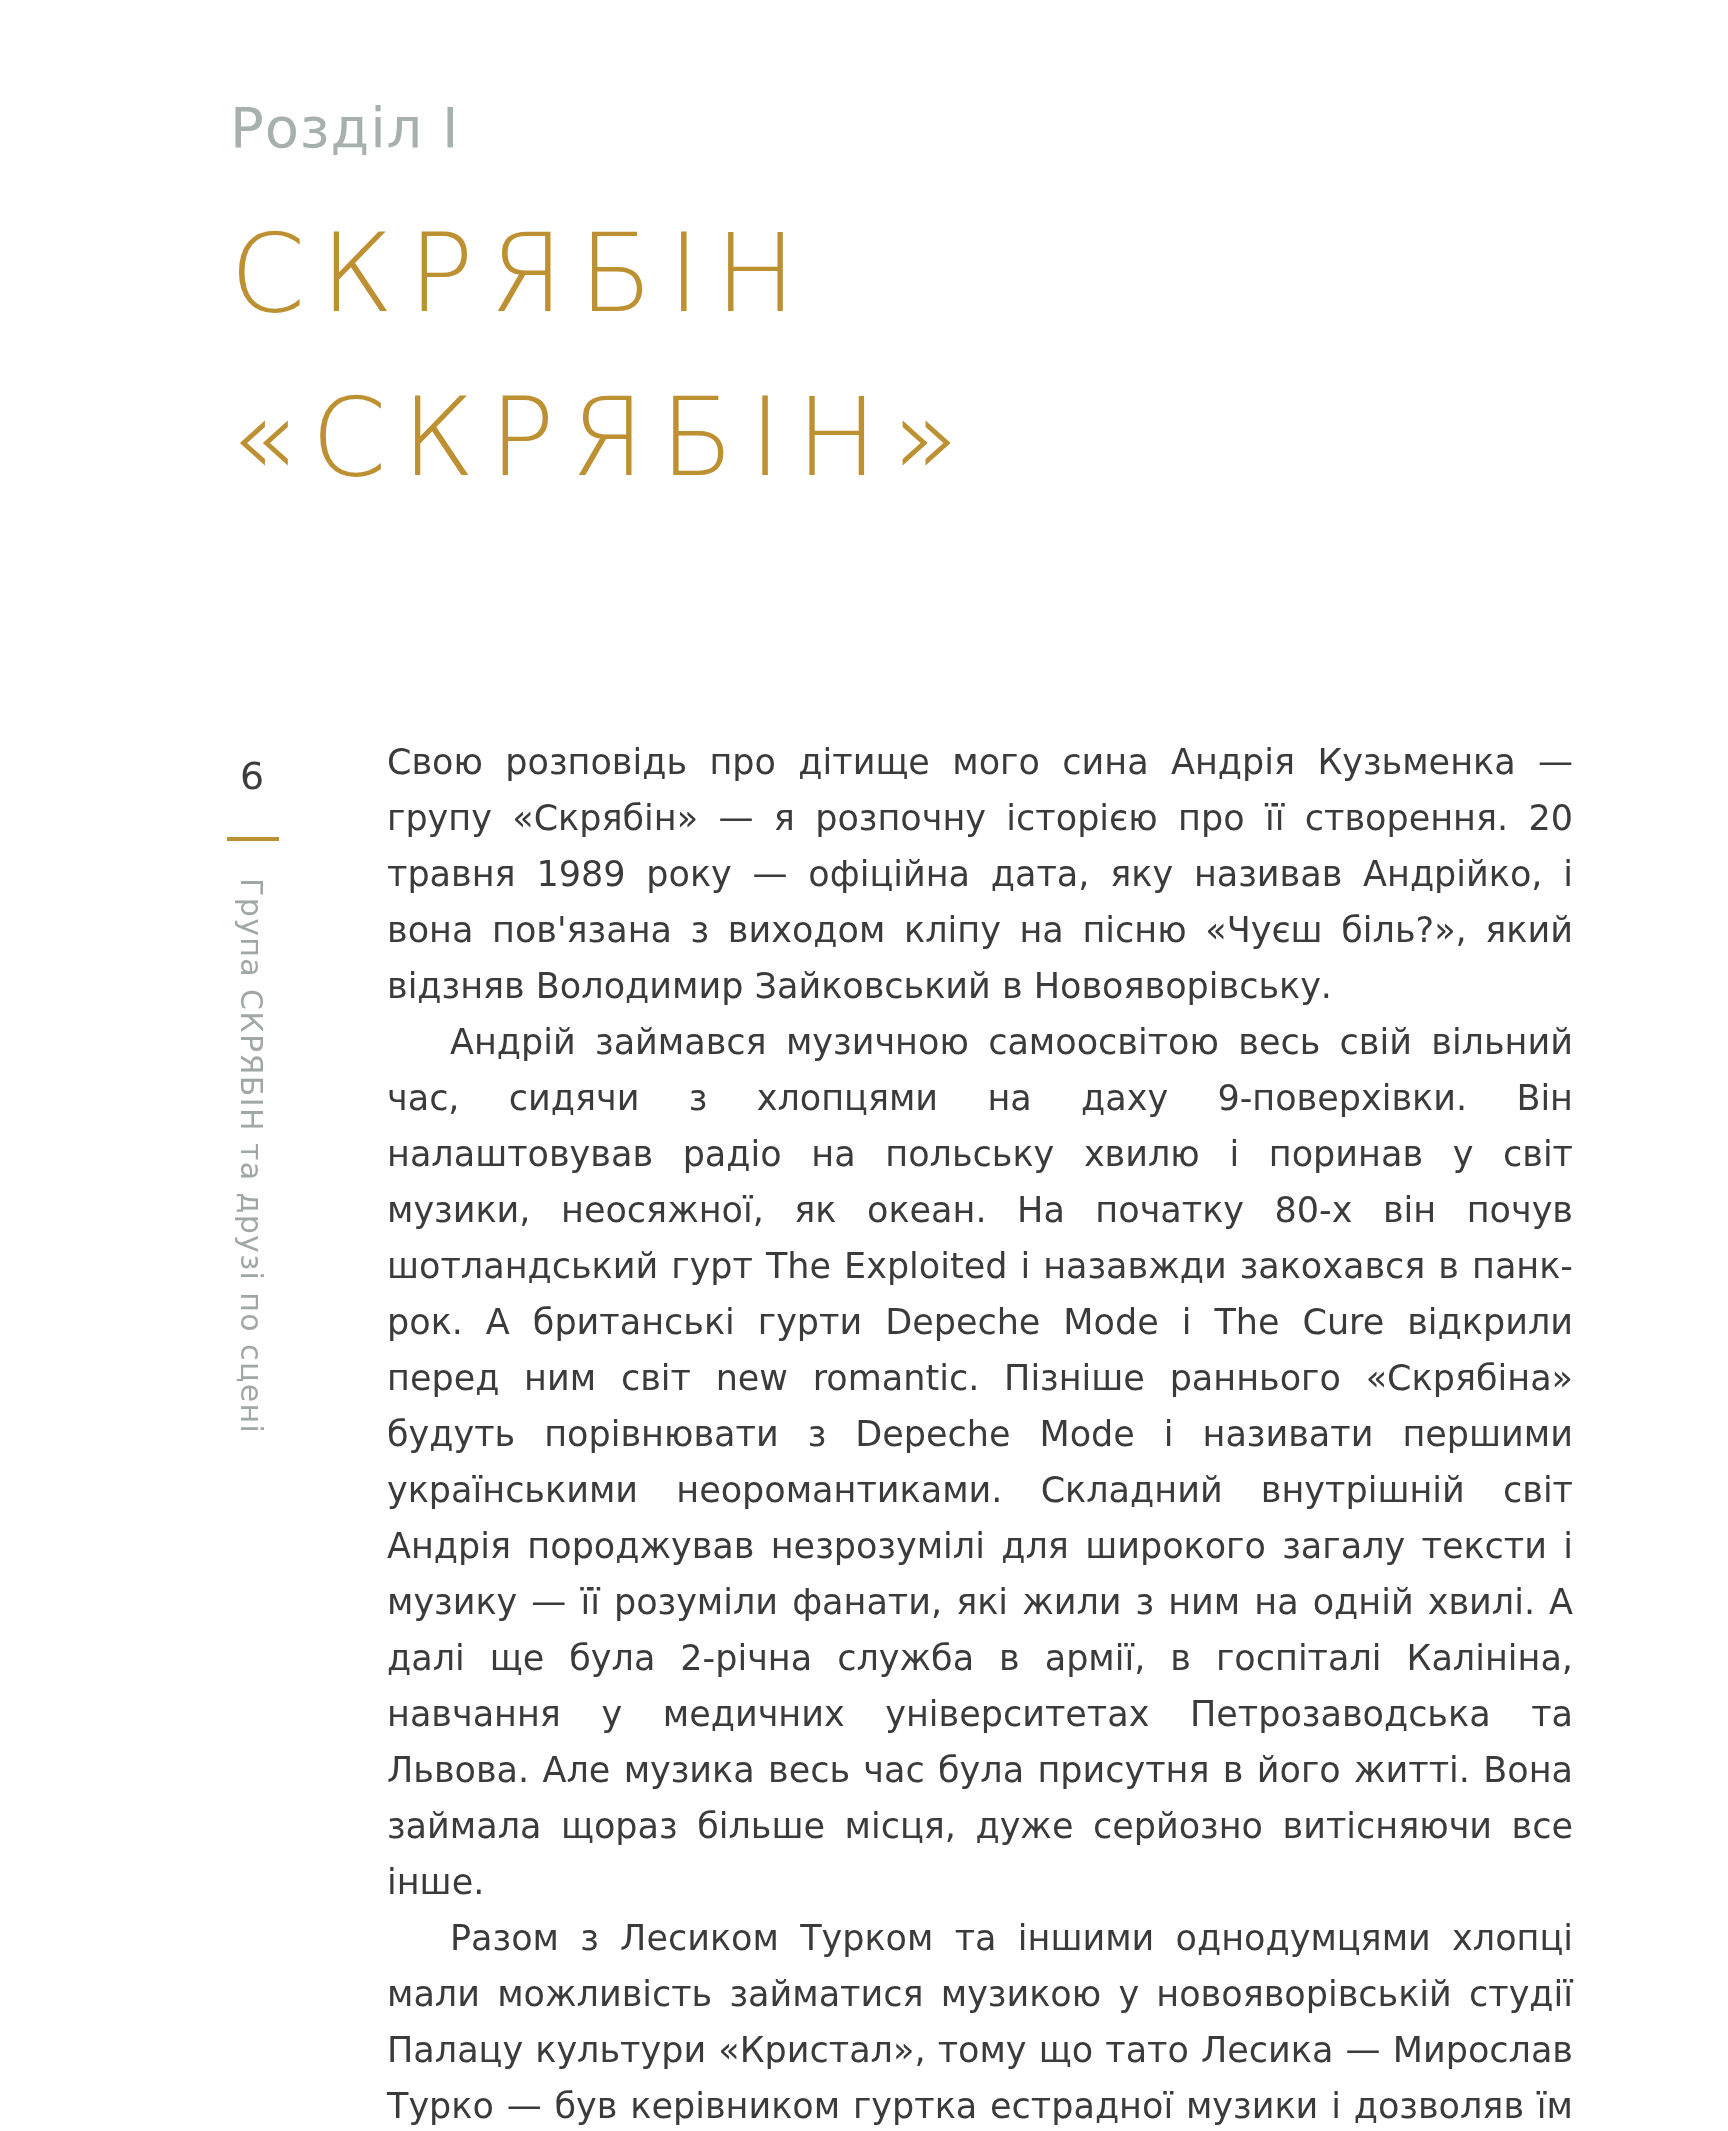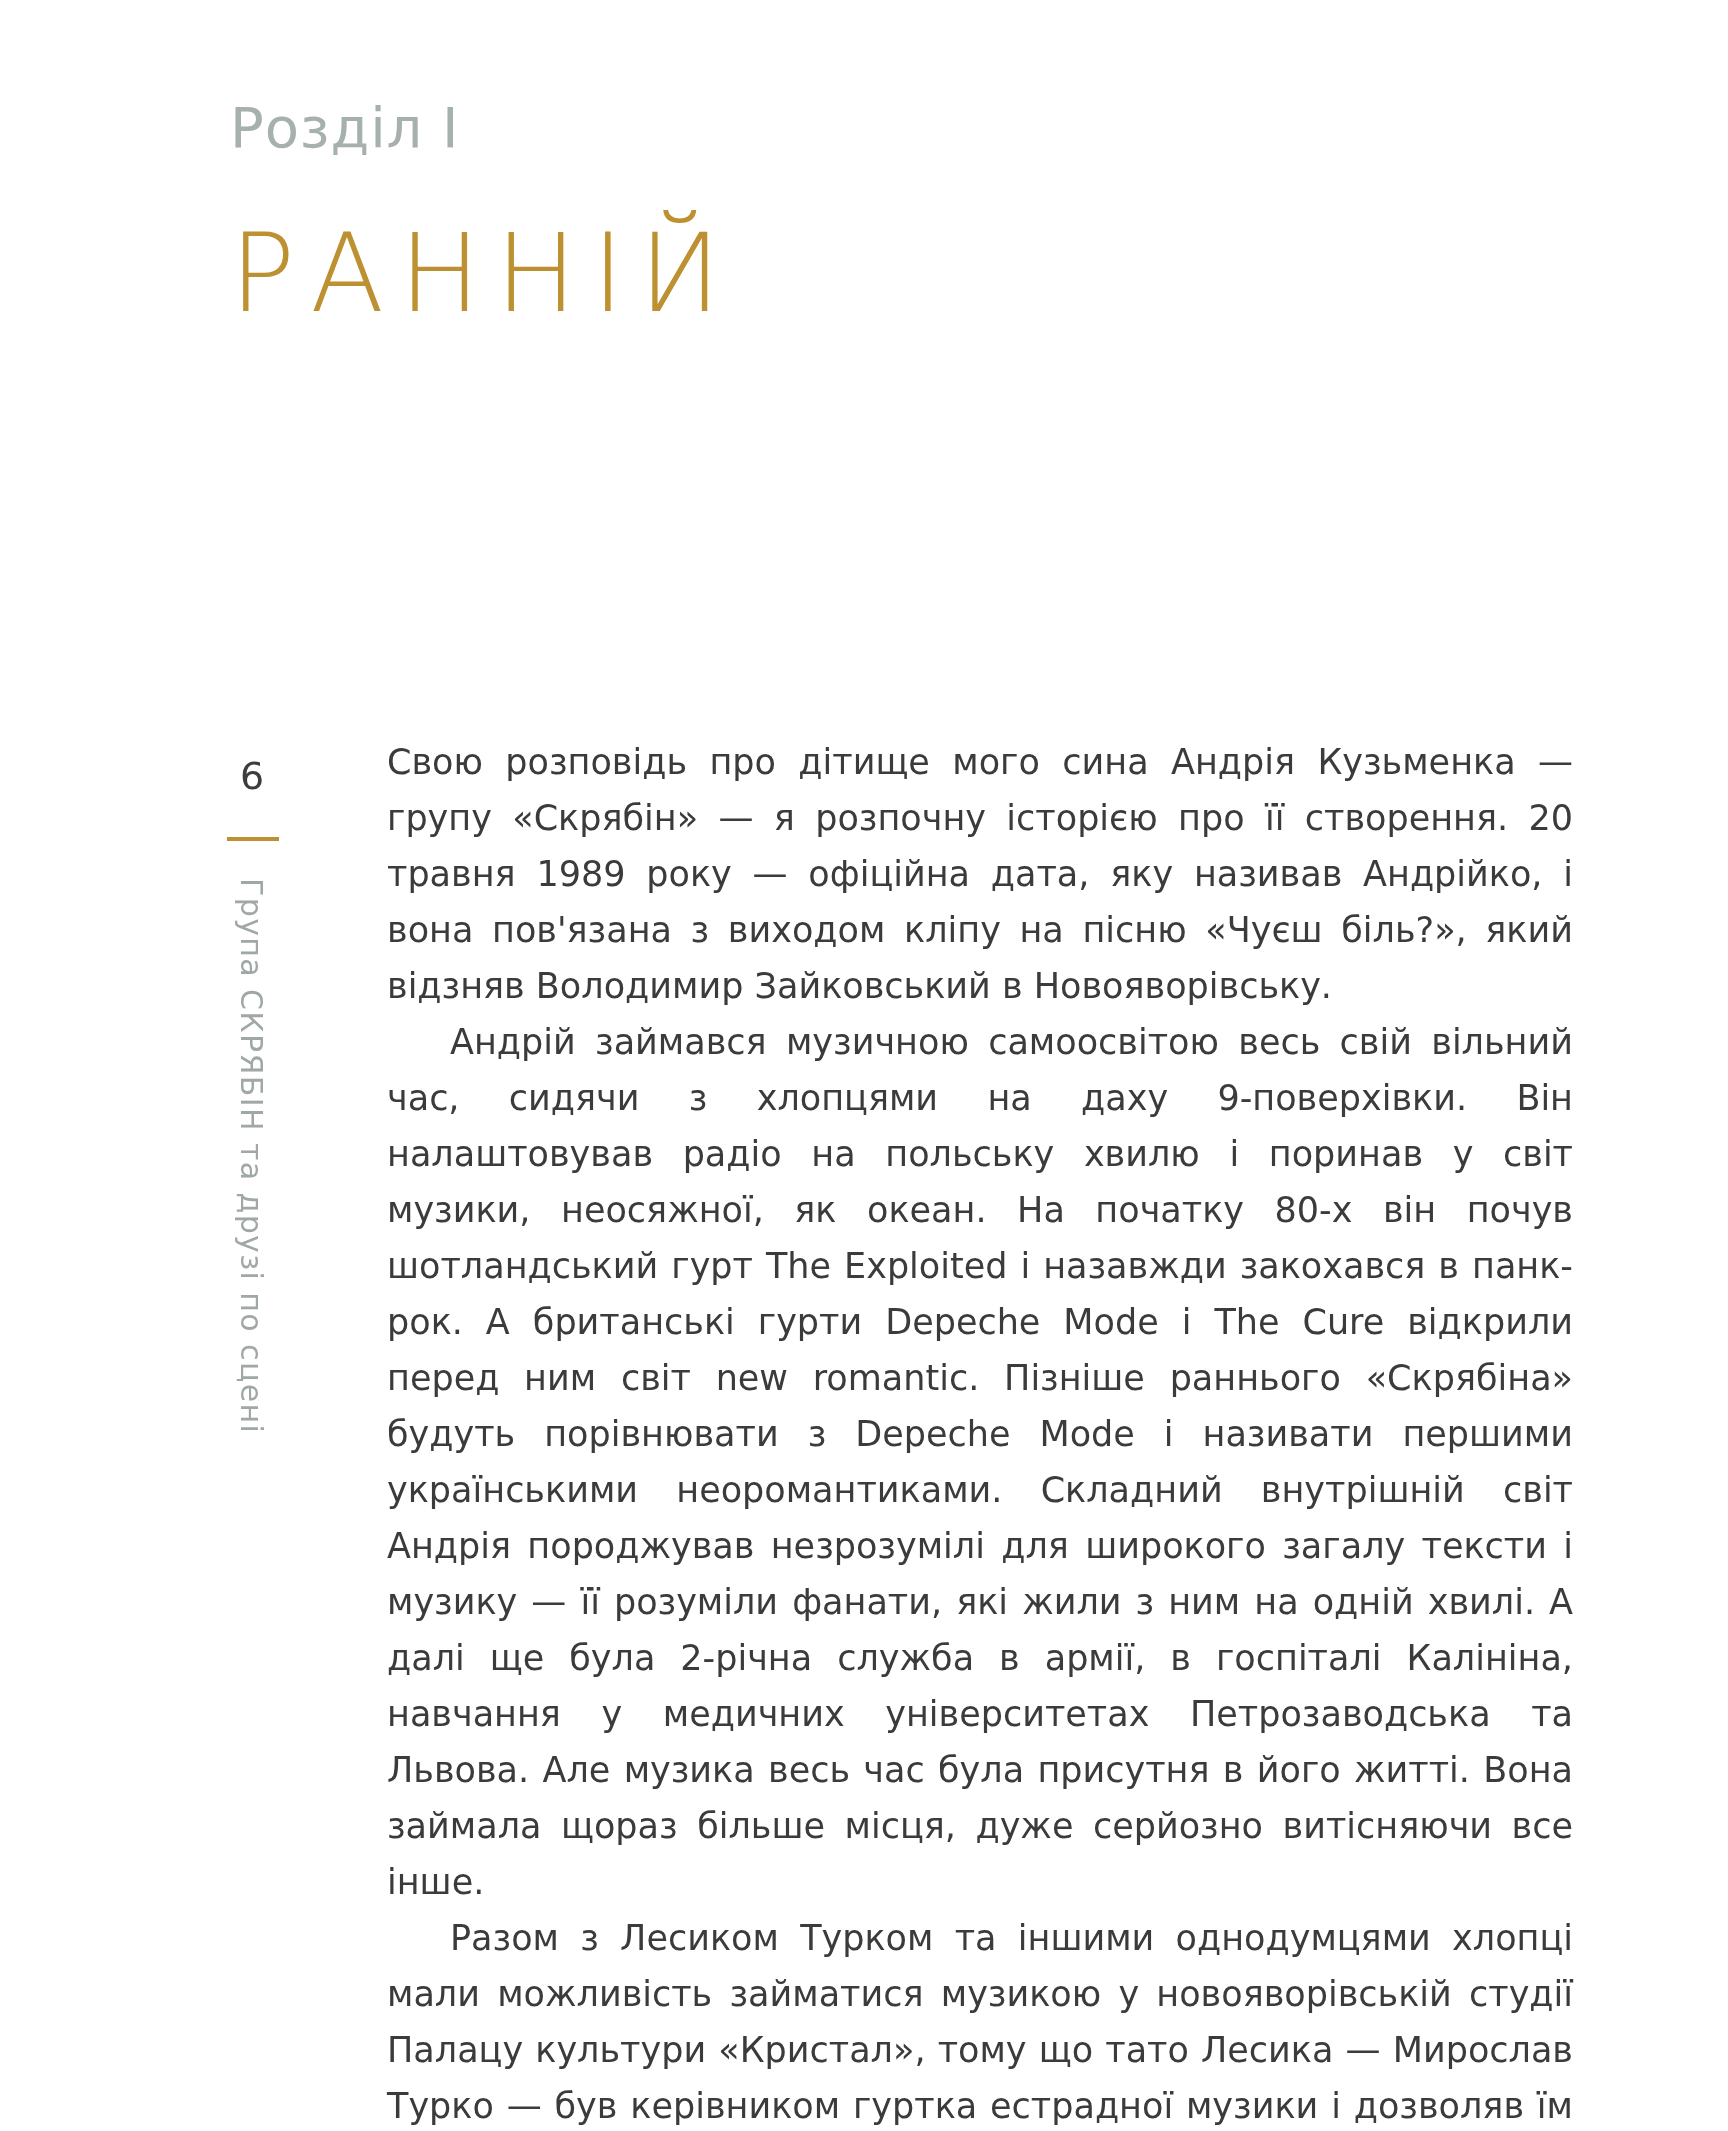--- a/index.html
+++ b/index.html
@@ -89,21 +89,22 @@
   .body-text p.indented{text-indent:63px;}
 </style>
 </head>
 <body>
 
 <div class="page">
 
   <header class="chapter-header">
     <div class="chapter-label">Розділ I</div>
     <h1 class="chapter-title">
-      <span class="title-line">РАННІЙ</span>
+      <span class="title-line">СКРЯБІН</span>
+      <span class="title-line">«СКРЯБІН»</span>
     </h1>
   </header>
 
   <aside>
     <div class="page-number">6</div>
     <div class="page-number-rule"></div>
     <div class="running-title">Група СКРЯБІН та друзі по сцені</div>
   </aside>
 
   <main class="body-text">

